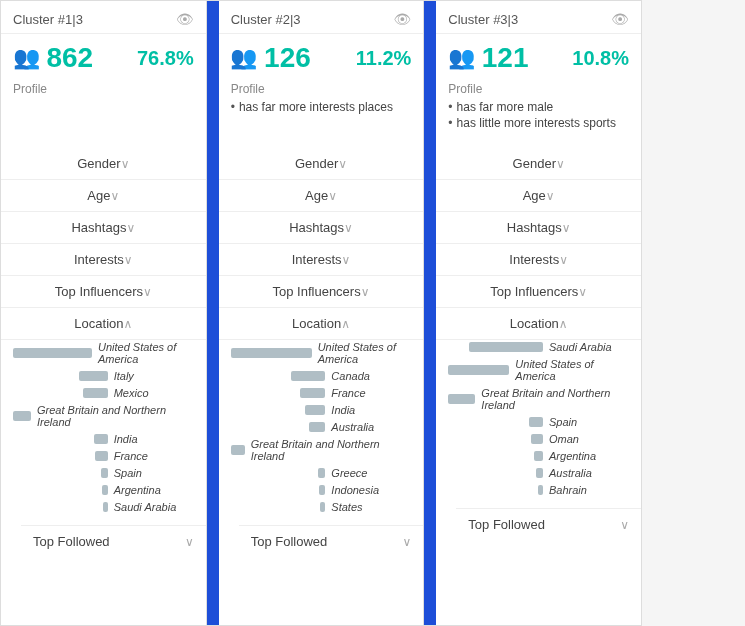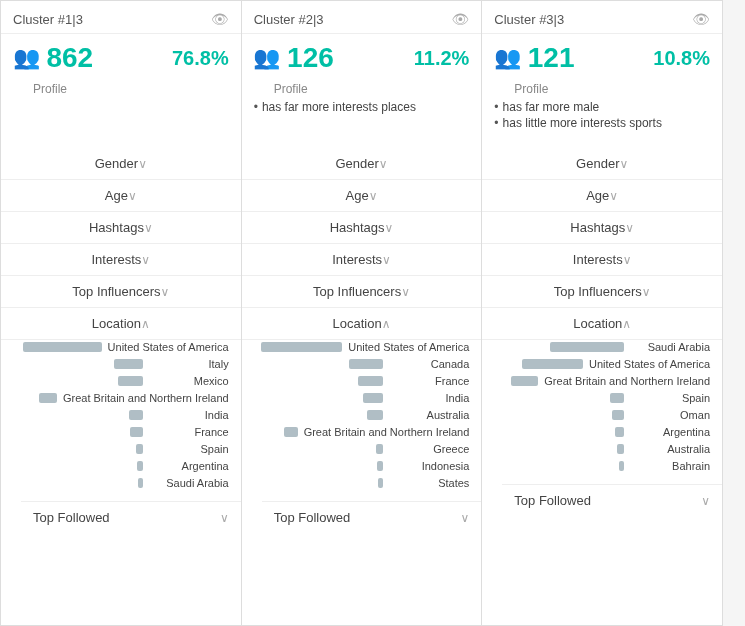--- a/index.html
+++ b/index.html
@@ -4,24 +4,25 @@
   <style>
     * { box-sizing: border-box; margin: 0; padding: 0; }
     body {
       font-family: -apple-system, BlinkMacSystemFont, 'Segoe UI', sans-serif;
       background: #f5f5f5;
       font-size: 13px;
       color: #333;
     }
     .clusters-container {
       display: flex;
-      width: 723px;
+      width: 642px;
       min-height: 626px;
       border: 1px solid #ddd;
       background: #1d4ed8;
+      gap: 12px;
     }
     .cluster {
       flex: 1;
       border-right: 1px solid #ddd;
       padding: 0;
       background: #fff;
     }
     .cluster:last-child { border-right: none; }
 
     .cluster-header {
@@ -46,21 +47,21 @@
     }
     .stat-left { display: flex; align-items: center; gap: 6px; }
     .stat-icon { font-size: 22px; }
     .stat-count { font-size: 28px; font-weight: 700; color: #00bfa5; }
     .stat-pct { font-size: 20px; font-weight: 600; color: #00bfa5; margin-left: 28px; }
 
     .profile-section {
       padding: 4px 12px 12px;
       min-height: 70px;
     }
-    .profile-label { color: #888; font-size: 12px; margin-bottom: 4px; margin-left: 20px; }
+    .profile-label { color: #888; font-size: 12px; margin-bottom: 4px; }
     .profile-item {
       font-size: 12px;
       color: #444;
       display: flex;
       align-items: flex-start;
       gap: 4px;
       margin-bottom: 2px;
     }
     .bullet { color: #555; }
 
@@ -85,21 +86,21 @@
       margin-bottom: 3px;
       padding: 1px 0;
     }
     .bar-container { flex: 1; display: flex; justify-content: flex-end; }
     .bar {
       height: 10px;
       background: #b0bec5;
       border-radius: 2px;
       min-width: 2px;
     }
-    .location-name { font-size: 11px; color: #444; text-align: right; min-width: 80px; }
+    .location-name { font-size: 11px; color: #444; min-width: 80px; font-style: italic; }
 
     .top-followed-row {
       display: flex;
       justify-content: space-between;
       align-items: center;
       padding: 8px 12px;
       border-top: 1px solid #eee;
       margin-left: 20px;
     }
   </style>

